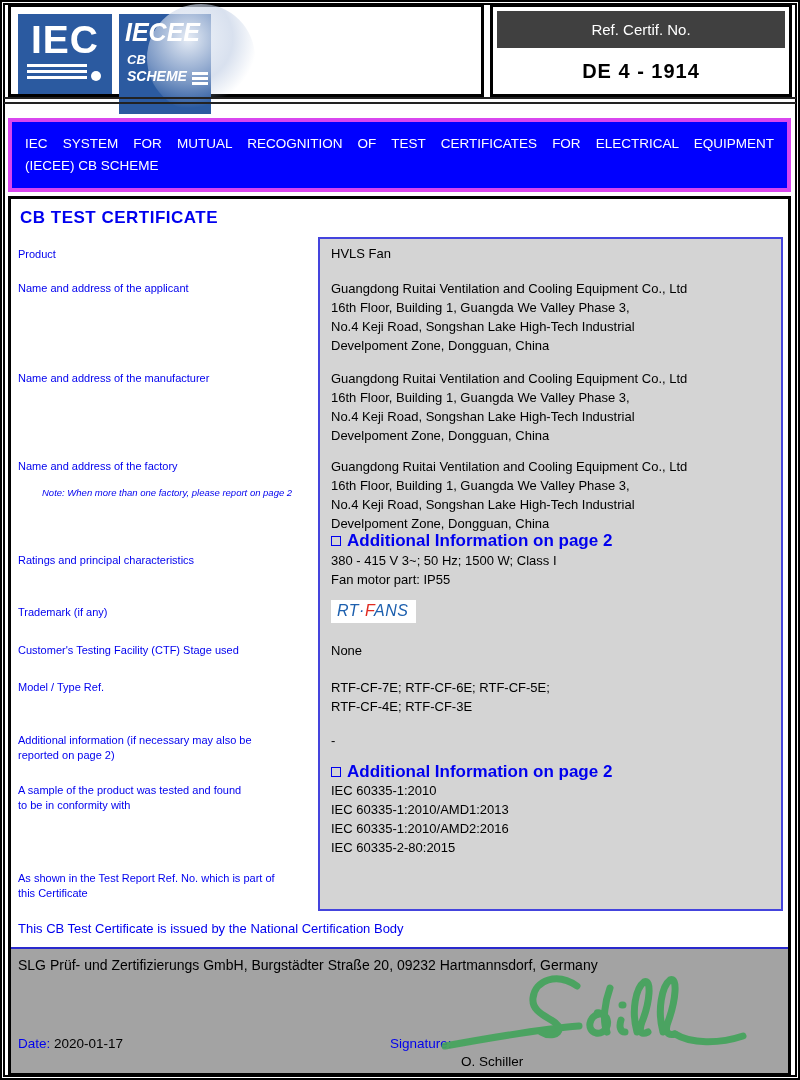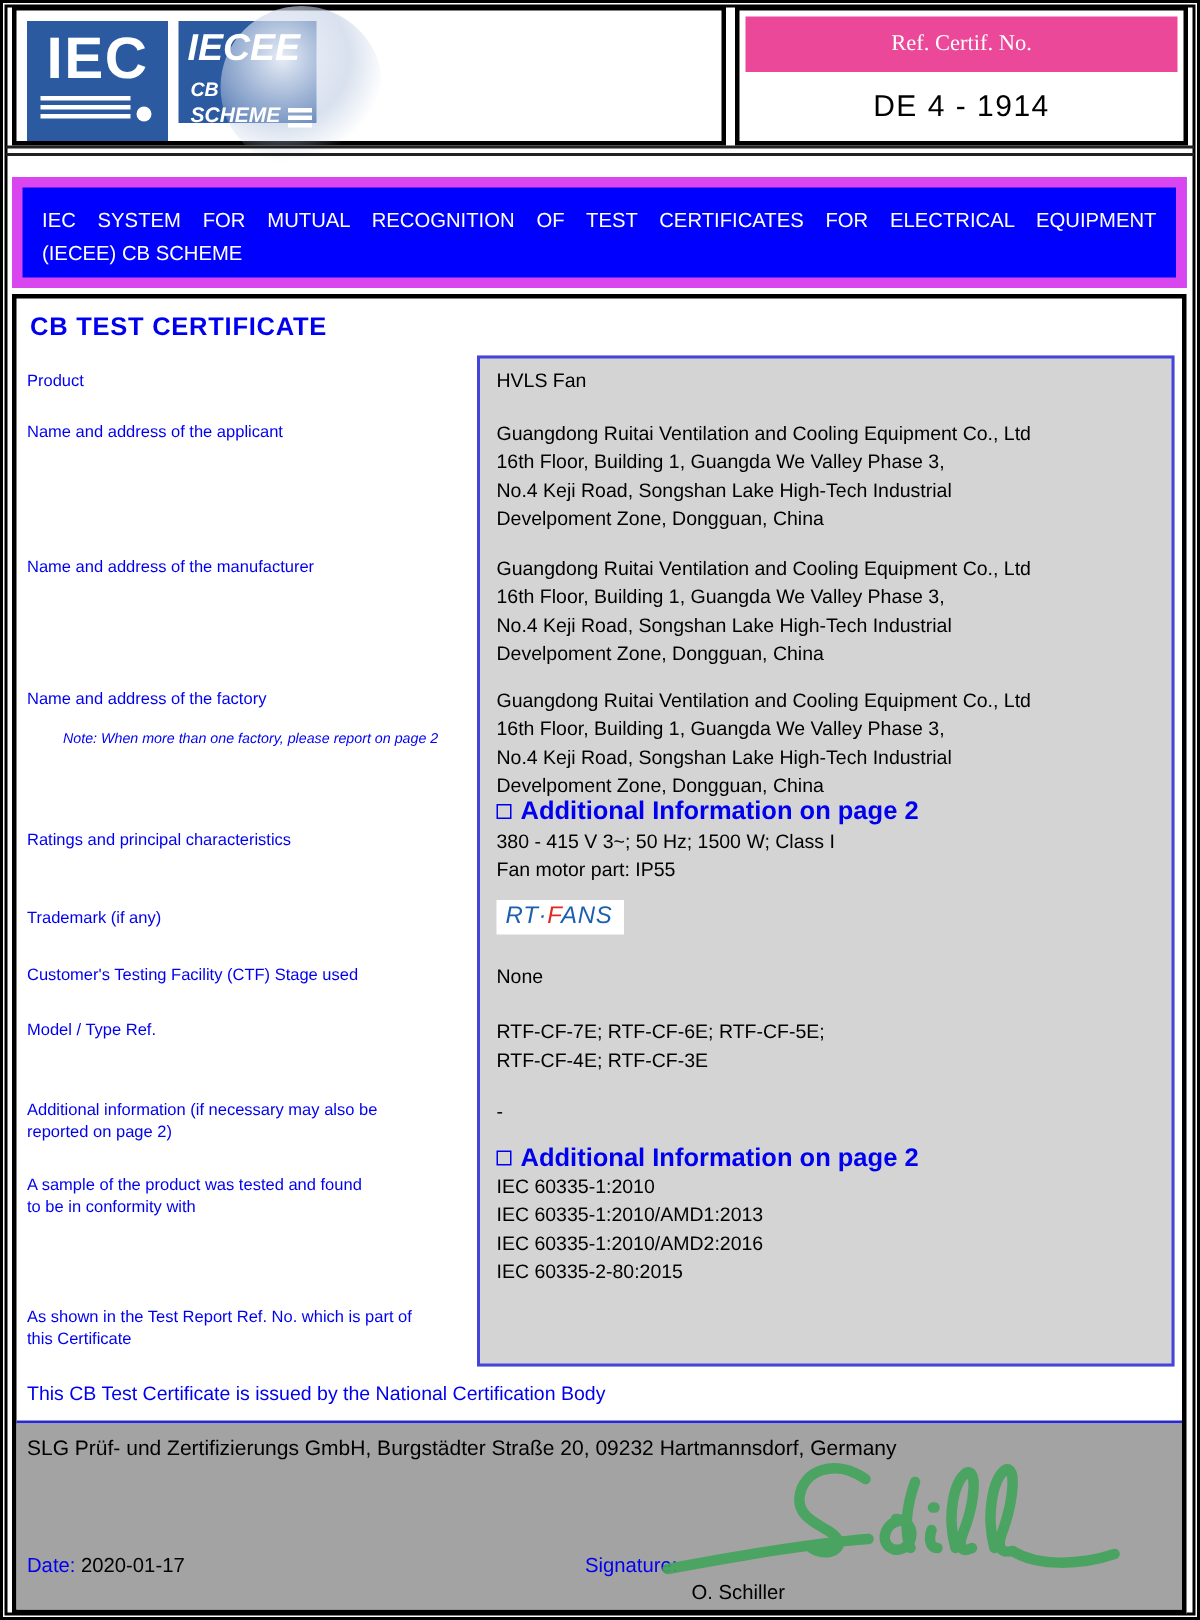--- a/index.html
+++ b/index.html
@@ -8,37 +8,37 @@
     font-family:"Liberation Sans","DejaVu Sans",sans-serif;color:#000;
   }
   .frame{position:absolute;inset:0;border:5px double #000;box-sizing:border-box;pointer-events:none;}
   
   .logo-box{position:absolute;left:8px;top:4px;width:476px;height:93px;border:3px solid #000;box-sizing:border-box;background:#fff;}
   .iec-sq{position:absolute;left:7px;top:7px;width:94px;height:80px;background:#2b5aa0;color:#fff;}
   .iec-txt{position:absolute;left:0;top:4px;width:100%;text-align:center;font-size:39px;font-weight:bold;letter-spacing:1px;}
   .iec-lines{position:absolute;left:9px;bottom:12px;width:60px;}
   .iec-lines div{height:3px;background:#fff;margin-bottom:3px;}
   .iec-dot{position:absolute;right:11px;bottom:13px;width:10px;height:10px;border-radius:50%;background:#fff;}
-  .iecee-wrap{position:absolute;left:108px;top:7px;width:92px;height:68px;border-radius:21px;}
+  .iecee-wrap{position:absolute;left:108px;top:7px;width:92px;height:100px;border-radius:21px;}
   .iecee-sq{position:absolute;inset:0;background:#2b5aa0;}
   .sphere{position:absolute;left:28px;top:-10px;width:108px;height:108px;border-radius:50%;
     background:radial-gradient(circle at 38% 32%, rgba(240,244,250,0.95) 0%, rgba(185,200,225,0.55) 45%, rgba(185,200,225,0) 70%);}
   .iecee-t1{position:absolute;left:6px;top:4px;color:#fff;font-size:25px;font-weight:bold;font-style:italic;letter-spacing:0px;}
   .iecee-t2{position:absolute;left:8px;top:38px;color:#fff;font-size:13px;font-weight:bold;font-style:italic;}
   .iecee-t3{position:absolute;left:8px;top:54px;color:#fff;font-size:14px;font-weight:bold;font-style:italic;}
   .iecee-lines{position:absolute;right:3px;top:58px;width:16px;}
   .iecee-lines div{height:2.5px;background:#fff;margin-bottom:2.5px;}
   .ref-box{position:absolute;left:490px;top:4px;width:302px;height:93px;border:3px solid #000;box-sizing:border-box;background:#fff;}
-  .ref-head{position:absolute;left:4px;top:4px;right:4px;height:37px;background:#ec4899;color:#fff;
-    display:flex;align-items:center;justify-content:center;font-size:15px;font-family:Liberation Serif, serif;}
+  .ref-head{position:absolute;left:4px;top:4px;right:4px;height:37px;background:#404040;color:#fff;
+    display:flex;align-items:center;justify-content:center;font-size:15px;}
   .ref-val{position:absolute;left:0;top:41px;right:0;bottom:0;display:flex;align-items:center;justify-content:center;
-    font-size:20px;font-weight:normal;letter-spacing:1px;}
+    font-size:20px;font-weight:bold;letter-spacing:1px;}
   .top-sep{position:absolute;left:4px;top:97px;width:792px;height:7px;border-top:2px solid #222;border-bottom:2px solid #222;box-sizing:border-box;}
   
-  .banner{position:absolute;left:8px;top:118px;width:783px;height:74px;border:7px solid #d946ef;box-sizing:border-box;
+  .banner{position:absolute;left:8px;top:118px;width:783px;height:74px;border:4px solid #d946ef;box-sizing:border-box;
     background:#0000ff;color:#fff;padding:11px 13px;font-size:13.5px;line-height:1.65;}
   .banner .l1{display:block;text-align:justify;text-align-last:justify;}
   .banner .l2{display:block;}
   
   .main-box{position:absolute;left:8px;top:196px;width:783px;height:880px;border:3px solid #000;box-sizing:border-box;background:#fff;}
   .main-in{position:absolute;inset:0;}
   .title{position:absolute;left:9px;top:9px;color:#0000ee;font-size:17px;font-weight:bold;letter-spacing:0.5px;}
   .panel{position:absolute;left:307px;top:38px;width:465px;height:674px;background:#d4d4d4;border:2px solid #4444dd;box-sizing:border-box;}
   .lbl{position:absolute;left:7px;color:#0000ee;font-size:11px;line-height:15px;white-space:pre-line;width:290px;}
   .note{position:absolute;left:7px;color:#0000ee;font-size:9.5px;font-style:italic;width:290px;margin-left:24px;}

